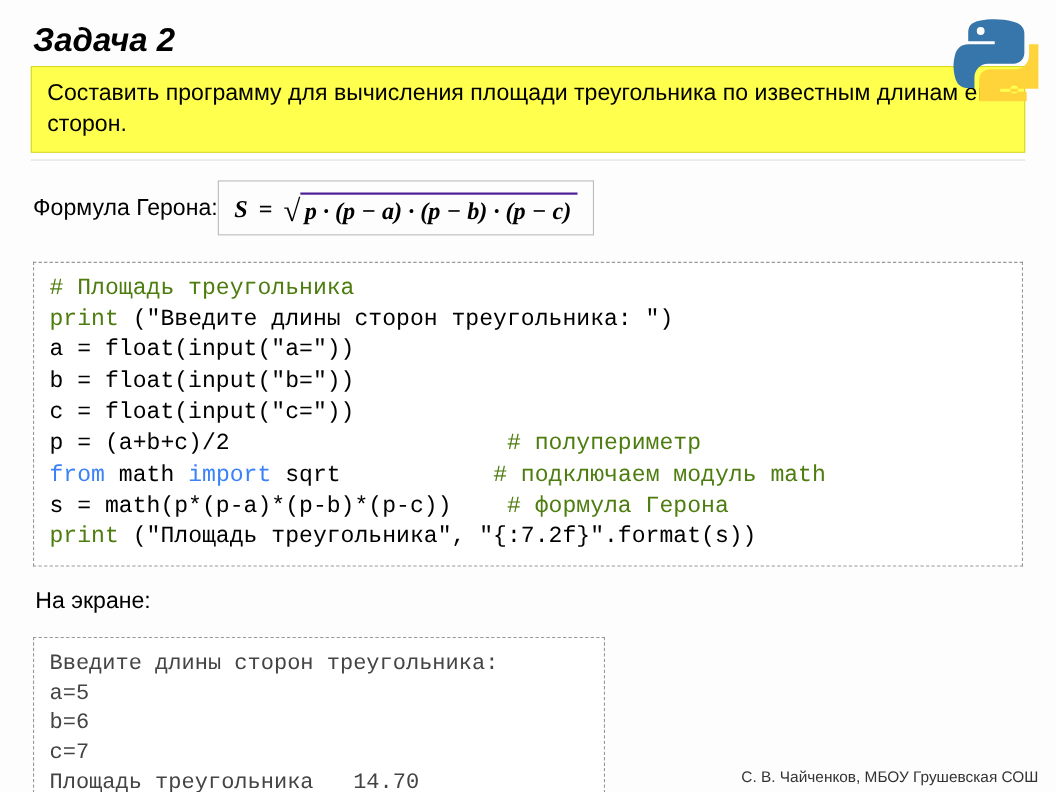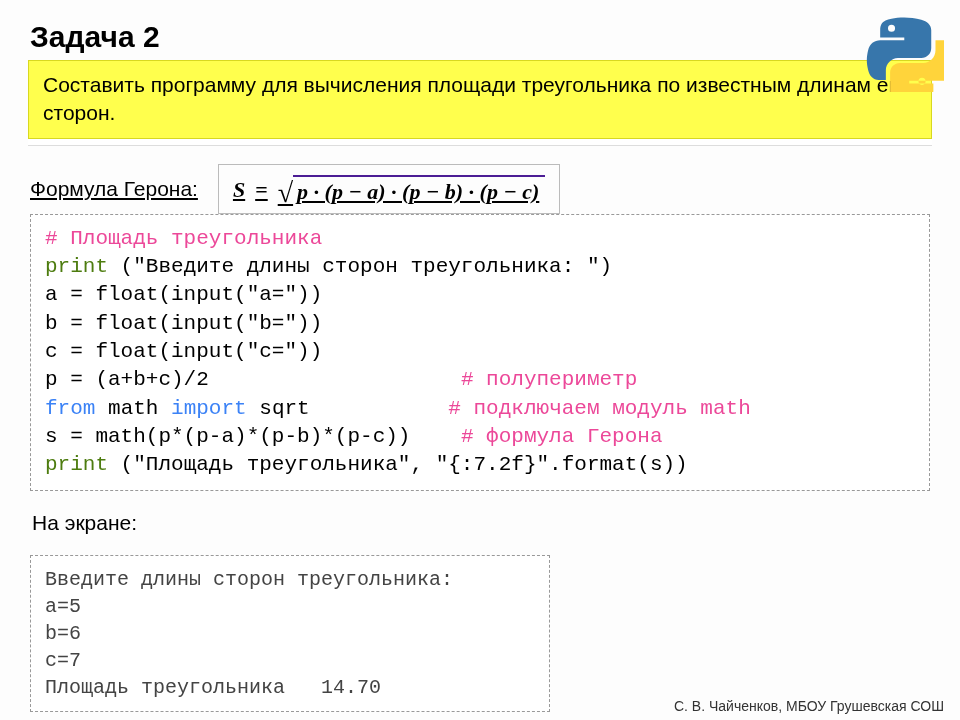--- a/index.html
+++ b/index.html
@@ -13,40 +13,40 @@
     position: relative;
     overflow: hidden;
   }
   .page {
     padding: 20px 28px 8px 28px;
   }
   .title {
     font-size: 30px;
     font-weight: bold;
     margin: 0 0 6px 2px;
+    font-style: italic;
   }
   .problem {
     background: #ffff4d;
     border: 1px solid #d8d820;
     padding: 10px 14px;
     font-size: 21px;
     line-height: 1.35;
   }
   .separator {
     height: 6px;
     background: #fff;
     border-bottom: 1px solid #ddd;
     margin-bottom: 18px;
   }
   .formula-row {
     display: flex;
     align-items: center;
-    gap: 20px;
-    margin: 0 0 0 2px;
-    text-decoration: underline;
+    gap: 0;
+    margin: 0 0 24px 2px;
   }
   .formula-label {
     font-size: 21px;
   }
   .formula-box {
     border: 1px solid #bbb;
     padding: 10px 14px 8px 14px;
     display: flex;
     align-items: center;
     font-family: "Cambria Math","Times New Roman",serif;
@@ -83,21 +83,21 @@
   .outbox {
     font-size: 20px;
     color: #444;
     width: 520px;
     box-sizing: border-box;
   }
   .onscreen {
     font-size: 21px;
     margin: 20px 0 20px 4px;
   }
-  .cm { color: #ec4899; }
+  .cm { color: #4d7c0f; }
   .kw { color: #3b82f6; }
   .fn { color: #4d7c0f; }
   .footer {
     position: absolute;
     bottom: 6px;
     right: 16px;
     font-size: 14px;
     color: #333;
   }
   .pylogo {

